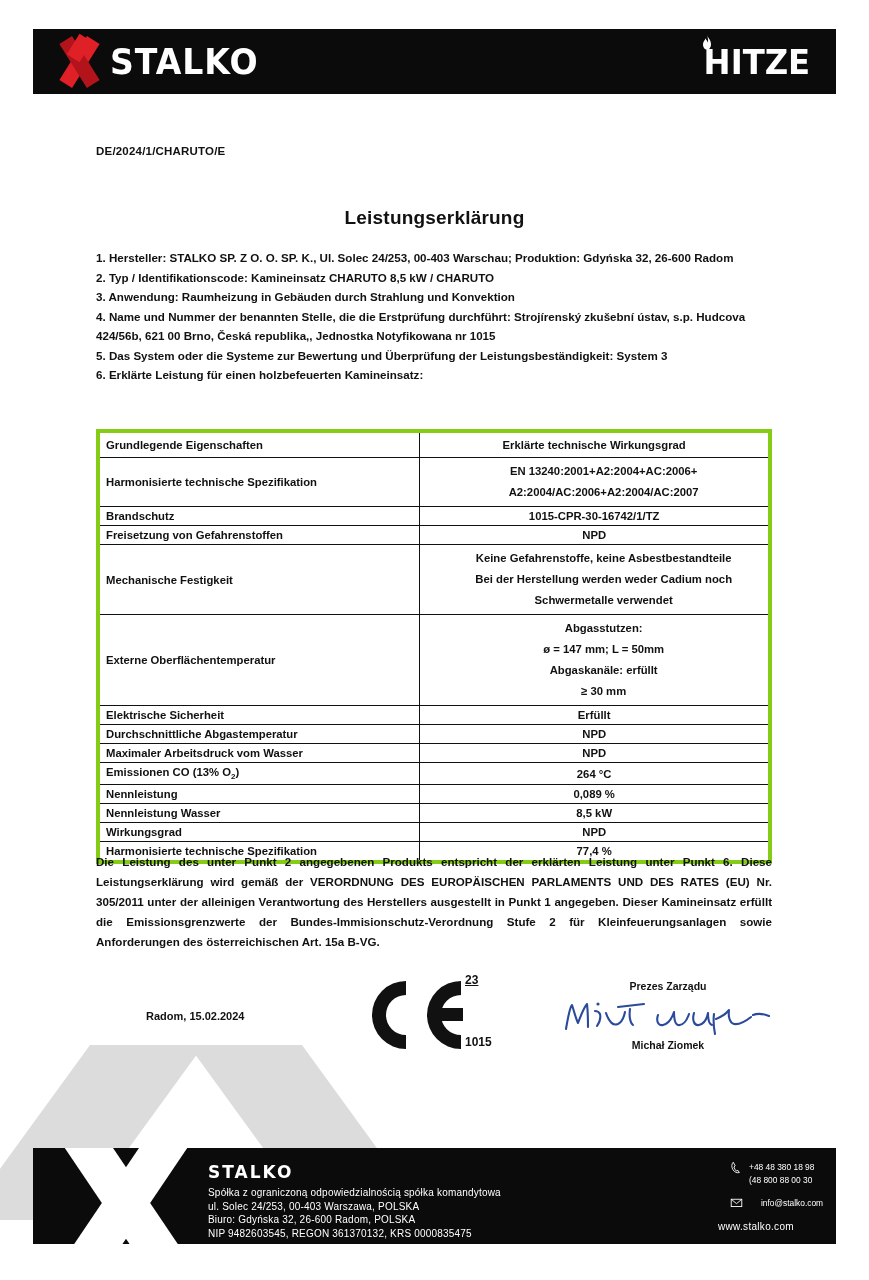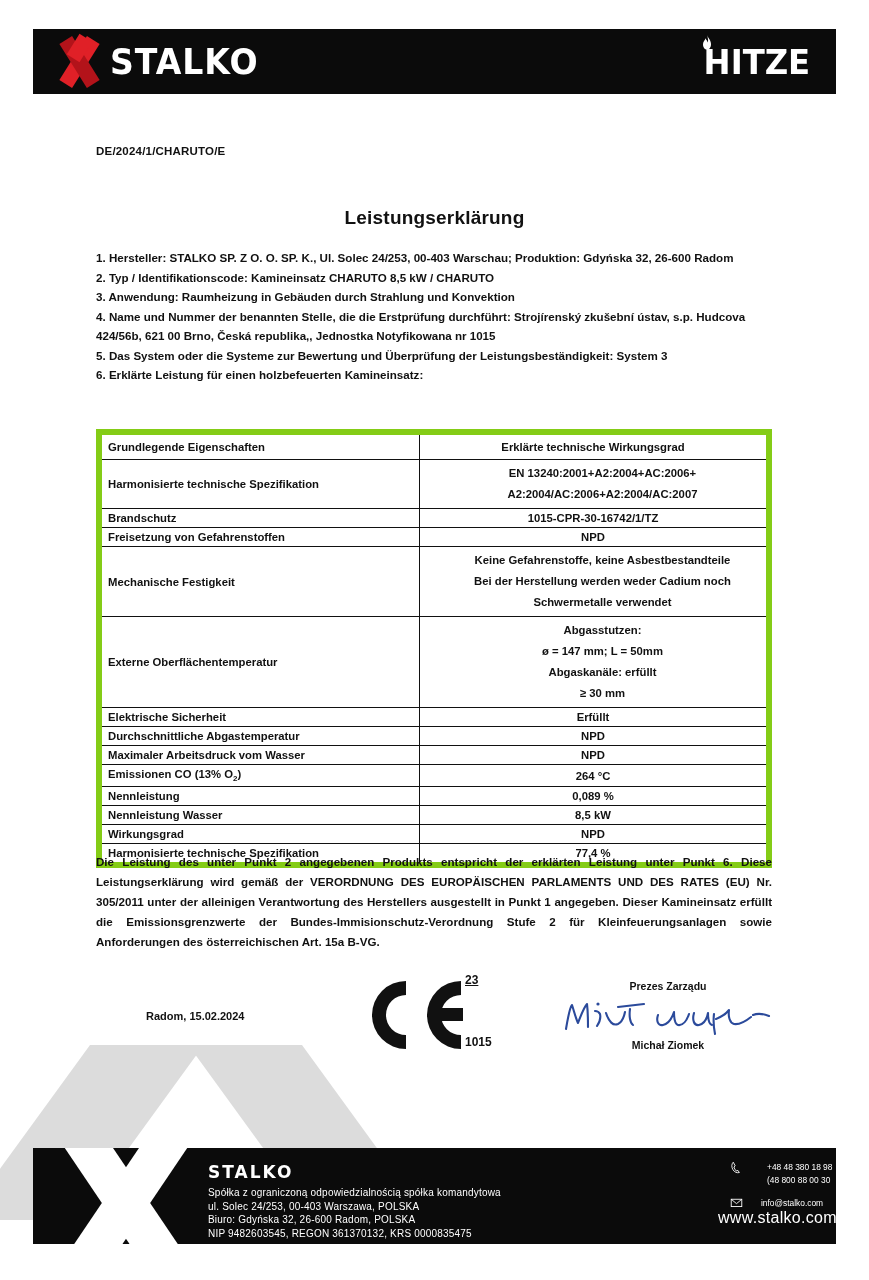--- a/index.html
+++ b/index.html
@@ -49,21 +49,21 @@
   }
   .clauses{
     position:absolute;left:96px;top:248px;width:672px;
     font-size:11.6px;font-weight:bold;line-height:19.5px;
   }
   .clauses p{margin:0 0 0 0;}
 
   
   .tbl{
     position:absolute;left:96px;top:429px;width:676px;
-    border:6px solid #84cc16;border-collapse:collapse;
+    border:4px solid #84cc16;border-collapse:collapse;
     font-size:11.3px;font-weight:bold;
   }
   .tbl td,.tbl th{
     border:1px solid #111;padding:3px 6px;vertical-align:middle;
   }
   .tbl .c1{width:338px;text-align:left;}
   .tbl .c2{width:338px;text-align:center;}
   .tbl thead th{text-align:center;font-weight:bold;padding:6px;}
   .tbl td.ml{line-height:21px;padding-left:25px;}
   .sub{font-size:8px;vertical-align:sub;}
@@ -112,26 +112,26 @@
   .footer .wmx i.s1{width:40px;height:210px;left:55px;top:-20px;transform:rotate(34deg);}
   .footer .wmx i.s2{width:40px;height:210px;left:55px;top:-20px;transform:rotate(-34deg);}
   .f-left{position:absolute;left:175px;top:14px;color:#fff;}
   .f-left .fname{
     font-size:17px;font-weight:bold;letter-spacing:2px;
     font-family:"DejaVu Sans", sans-serif;
   }
   .f-left .fline{font-size:10px;line-height:13.5px;letter-spacing:.2px;}
   .f-left .addr{margin-top:4px;}
   .f-right{position:absolute;left:697px;top:13px;color:#fff;}
-  .f-right .row{display:flex;align-items:flex-start;gap:24px;}
+  .f-right .row{display:flex;align-items:flex-start;gap:6px;}
   .f-right .phones{font-size:8.4px;line-height:12.5px;}
   .f-right .mailrow{margin-top:10px;display:flex;align-items:center;gap:18px;}
   .f-right .mail{font-size:8.4px;}
   .f-right .site{
-    font-size:16px;letter-spacing:.3px;margin-left:-12px;
+    font-size:10px;margin-top:12px;letter-spacing:.3px;margin-left:-12px;
   }
   .ico{width:13px;height:13px;flex:none;}
 </style>
 </head>
 <body>
 
 <div class="header-band">
   <div class="brand-left">
     <span class="mark-x">
       <i class="a"></i>

